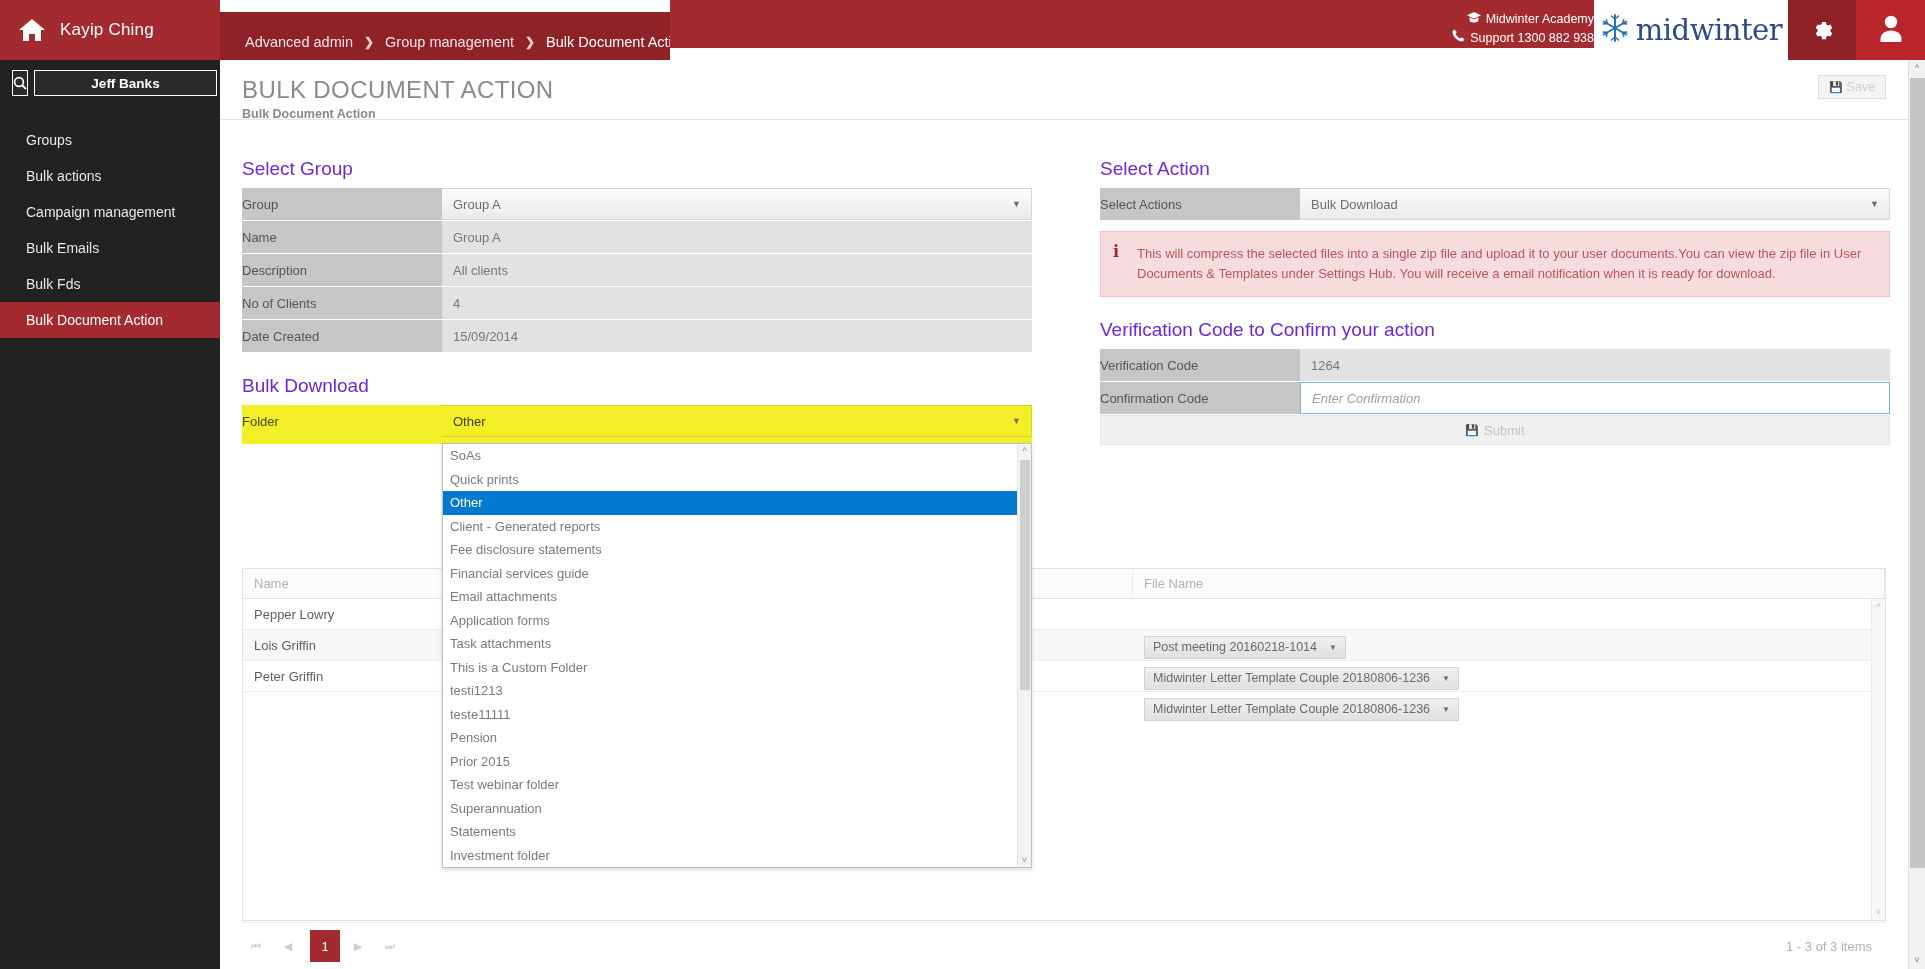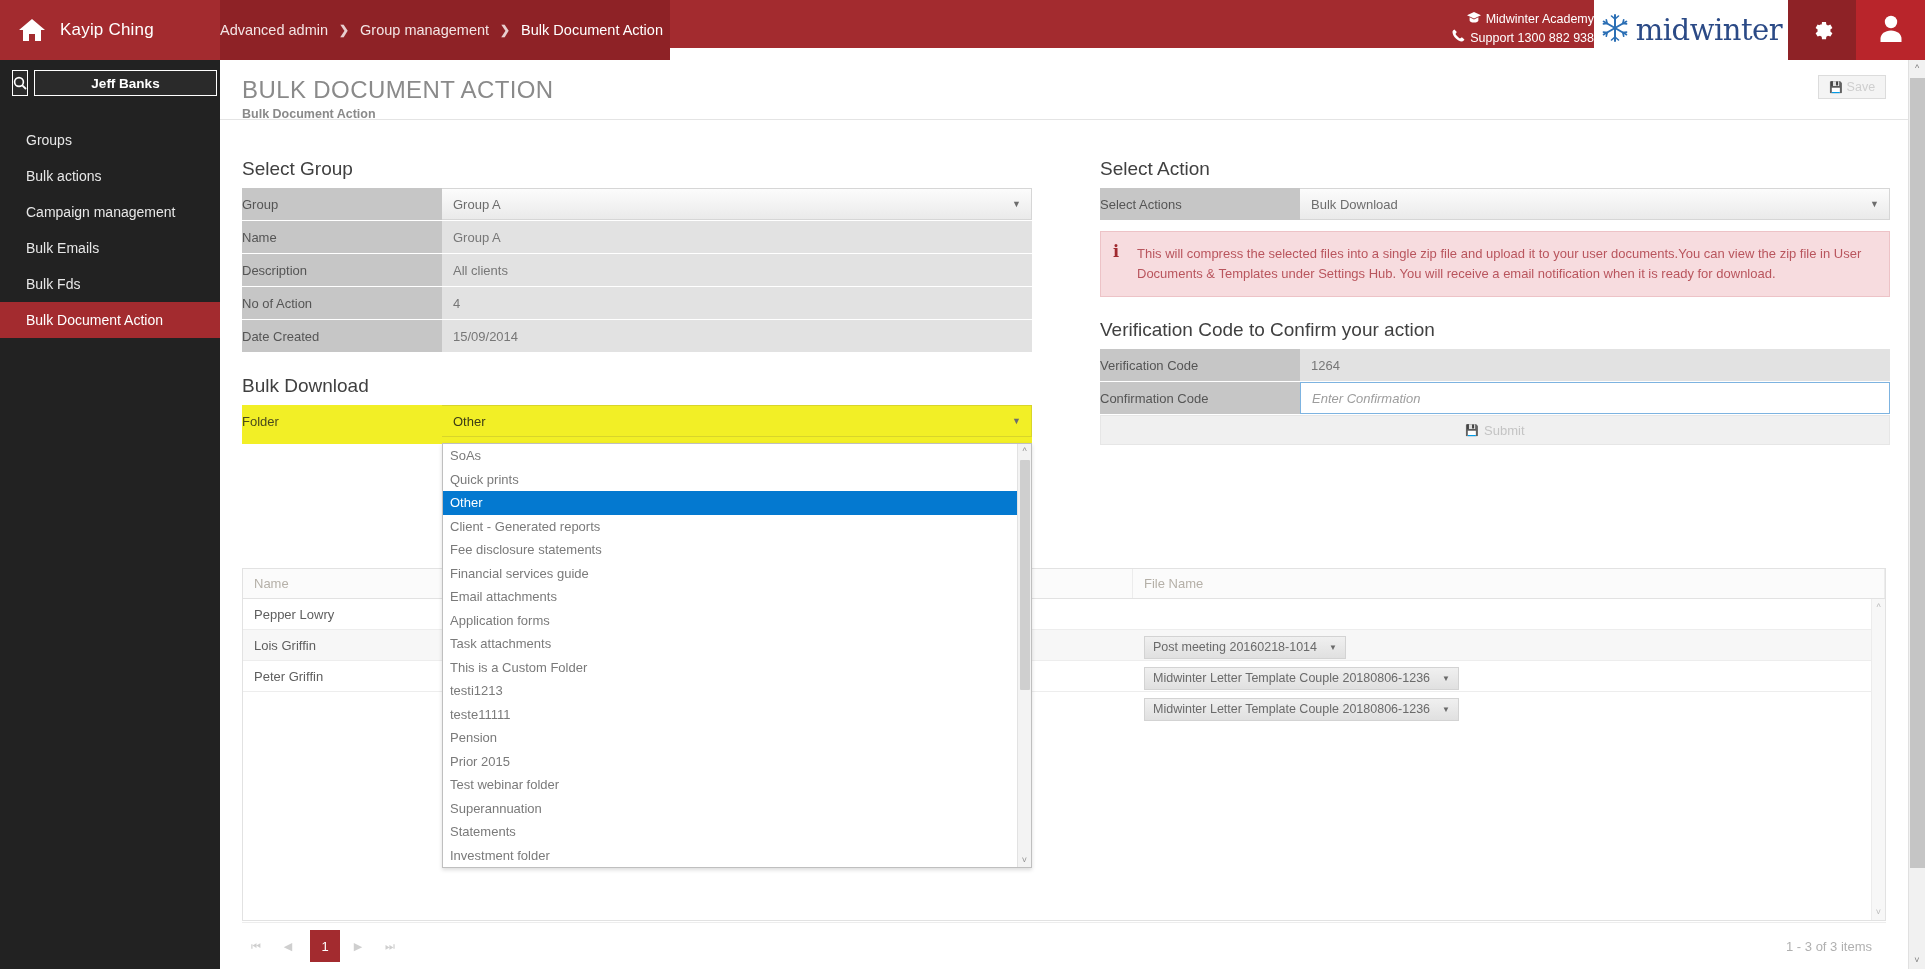--- a/index.html
+++ b/index.html
@@ -12,22 +12,22 @@
 
   
   .topbar { position: absolute; top: 0; left: 0; width: 1925px; height: 60px; }
   .brand-block {
     position: absolute; left: 0; top: 0; width: 220px; height: 60px;
     background: #a32b2f; display: flex; align-items: center; padding-left: 18px;
   }
   .brand-home { width: 28px; height: 26px; margin-right: 14px; }
   .brand-name { color: #ffffff; font-size: 17px; letter-spacing: .2px; }
   .breadcrumbbar {
-    position: absolute; left: 220px; top: 0; width: 450px; height: 60px;
-    background: #8e2226; display: flex; align-items: center; 
+    position: absolute; left: 220px; top: 12px; width: 450px; height: 60px;
+    background: #8e2226; display: flex; align-items: center; padding-left: 25px;
   }
   .crumb { color: #f3e4e4; font-size: 14.5px; white-space: nowrap; }
   .crumb.active { color: #ffffff; }
   .crumb-sep { color: #e8cfcf; font-size: 12px; margin: 0 11px; font-weight: bold; }
   .topbar-rest {
     position: absolute; left: 670px; top: 0; right: 0; height: 48px;
     background: #a32b2f;
   }
   .contact-block {
     position: absolute; right: 331px; top: 10px; text-align: right;
@@ -87,21 +87,21 @@
   .page-title { font-size: 24px; color: #8a8a8a; font-weight: normal; letter-spacing: .4px; }
   .page-sub { font-size: 12.5px; color: #8a8a8a; font-weight: bold; margin-top: 3px; }
   .save-btn {
     position: absolute; right: 22px; top: 15px; width: 68px; height: 24px;
     border: 1px solid #dcdcdc; background: #f4f4f4; color: #cfcfcf;
     font-size: 12.5px; display: flex; align-items: center; justify-content: center;
   }
   .save-btn .ic { margin-right: 4px; font-size: 11px; }
 
   .section-title {
-    font-size: 19px; color: #404040; font-weight: normal; margin: 0 0 8px 0;
+    font-size: 19px; color: #6d28d9; font-weight: normal; margin: 0 0 8px 0;
   }
 
   .col-left  { position: absolute; left: 22px;  top: 98px; width: 790px; }
   .col-right { position: absolute; left: 880px; top: 98px; width: 790px; }
 
   
   .frow { display: flex; height: 32px; margin-bottom: 1px; }
   .flabel {
     width: 200px; background: #c6c6c6; color: #555555; font-size: 13px;
     display: flex; align-items: center; flex: 0 0 200px;
@@ -369,21 +369,21 @@
     </div>
     <div class="frow">
       <div class="flabel">Name</div>
       <div class="fvalue">Group A</div>
     </div>
     <div class="frow">
       <div class="flabel">Description</div>
       <div class="fvalue">All clients</div>
     </div>
     <div class="frow">
-      <div class="flabel">No of Action</div>
+      <div class="flabel">No of Clients</div>
       <div class="fvalue">4</div>
     </div>
     <div class="frow">
       <div class="flabel">Date Created</div>
       <div class="fvalue">15/09/2014</div>
     </div>
 
     <div class="section-title" style="margin-top:23px;">Bulk Download</div>
 
     <div style="position:relative;">

